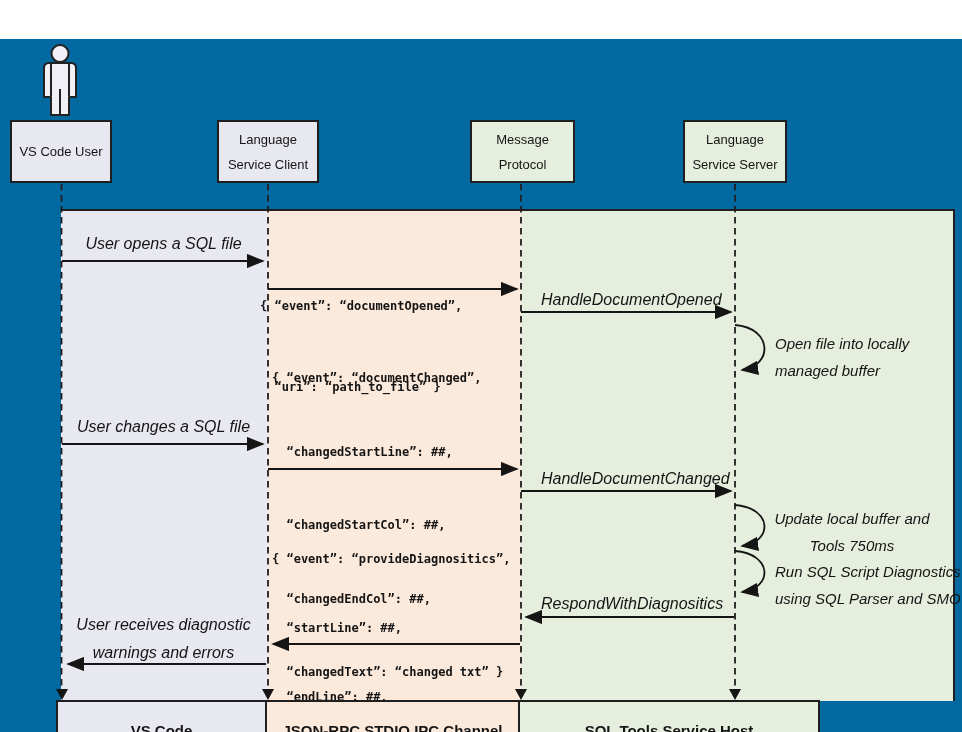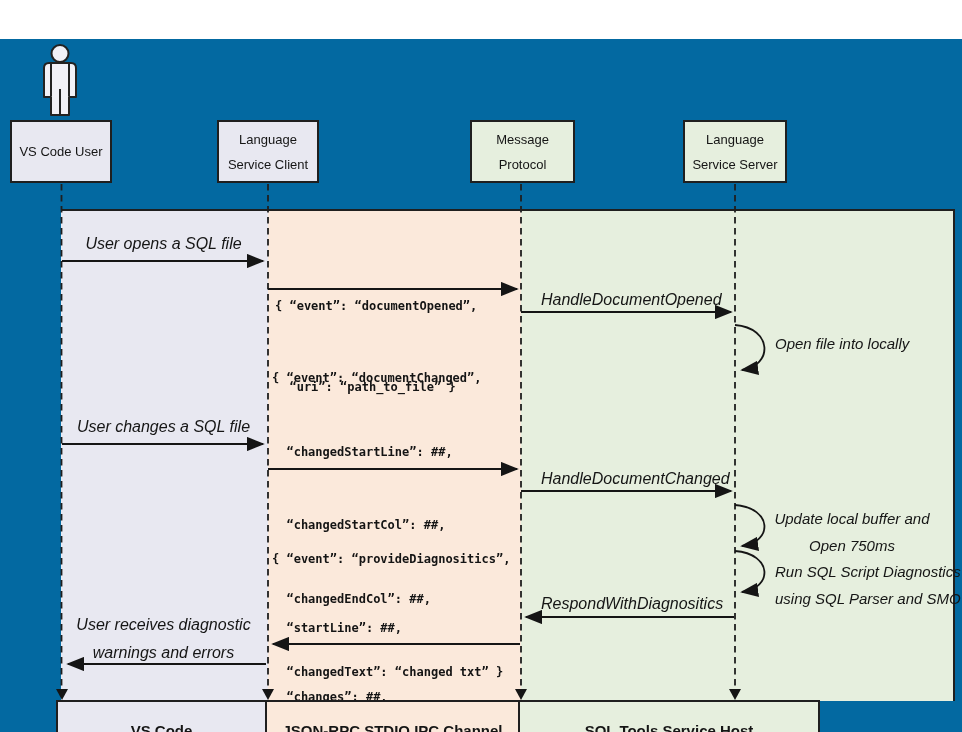--- a/index.html
+++ b/index.html
@@ -120,45 +120,46 @@
     <div>User receives diagnostic</div>
     <div>warnings and errors</div>
   </div>
 
   <div class="mlabel" style="left:541px;top:252px;">HandleDocumentOpened</div>
   <div class="mlabel" style="left:541px;top:431px;">HandleDocumentChanged</div>
   <div class="mlabel" style="left:541px;top:556px;">RespondWithDiagnositics</div>
 
   <div class="note" style="left:775px;top:291px;">
     <div>Open file into locally</div>
+    <div>managed buffer</div>
   </div>
   <div class="note center" style="left:752px;top:466px;width:200px;">
     <div>Update local buffer and</div>
-    <div>Open 750ms</div>
+    <div>Tools 750ms</div>
   </div>
   <div class="note" style="left:775px;top:519px;">
     <div>Run SQL Script Diagnostics</div>
     <div>using SQL Parser and SMO</div>
   </div>
 
-  <div class="json-block lh27" style="left:275px;top:200px;">
+  <div class="json-block lh27" style="left:260px;top:200px;">
     <div>{ “event”: “documentOpened”,</div>
     <div>  “uri”: “path_to_file” }</div>
   </div>
   <div class="json-block lh245" style="left:272px;top:278px;">
     <div>{ “event”: “documentChanged”,</div>
     <div>  “changedStartLine”: ##,</div>
     <div>  “changedStartCol”: ##,</div>
     <div>  “changedEndCol”: ##,</div>
     <div>  “changedText”: “changed txt” }</div>
   </div>
   <div class="json-block lh23" style="left:272px;top:463px;">
     <div>{ “event”: “provideDiagnositics”,</div>
     <div>  “startLine”: ##,</div>
-    <div>  “changes”: ##,</div>
+    <div>  “endLine”: ##,</div>
     <div>  “endLine”: ##,</div>
     
     
   </div>
 
   <div class="footer">
     <div class="fcell fill-user" style="width:207px;">
       <span>VS Code</span>
     </div>
     <div class="fcell fill-channel" style="width:253px;">

